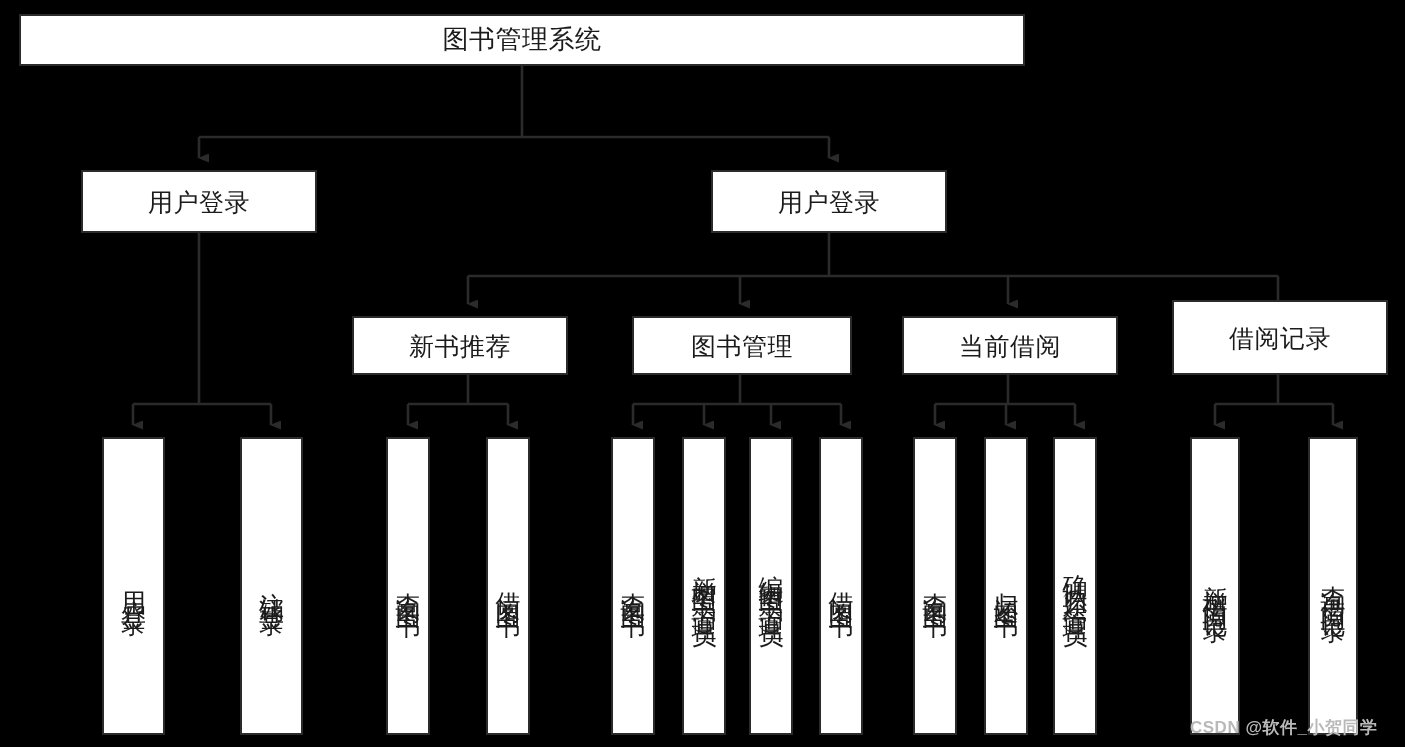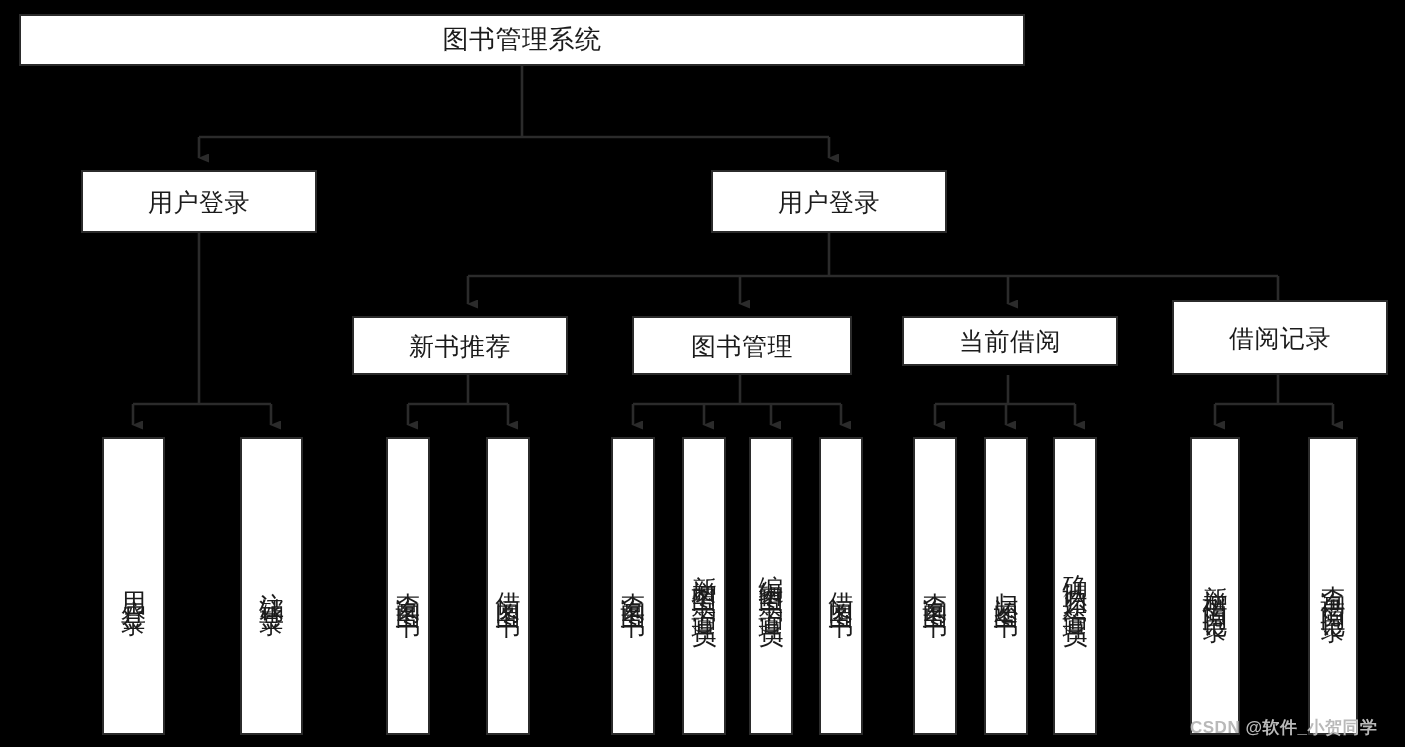--- a/index.html
+++ b/index.html
@@ -136,21 +136,21 @@
   <div class="node h-node" style="left:711px;top:170px;width:236px;height:63px;">
     <span class="lbl">用户登录</span>
   </div>
 
   <div class="node h-node" style="left:352px;top:316px;width:216px;height:59px;">
     <span class="lbl">新书推荐</span>
   </div>
   <div class="node h-node" style="left:632px;top:316px;width:220px;height:59px;">
     <span class="lbl">图书管理</span>
   </div>
-  <div class="node h-node" style="left:902px;top:316px;width:216px;height:50px;">
+  <div class="node h-node" style="left:902px;top:316px;width:216px;height:59px;">
     <span class="lbl">当前借阅</span>
   </div>
   <div class="node h-node" style="left:1172px;top:300px;width:216px;height:75px;">
     <span class="lbl">借阅记录</span>
   </div>
 
   <div class="node v-node" style="left:102px;top:437px;width:63px;height:298px;">
     <span class="lbl">用户登录</span>
   </div>
   <div class="node v-node" style="left:240px;top:437px;width:63px;height:298px;">

